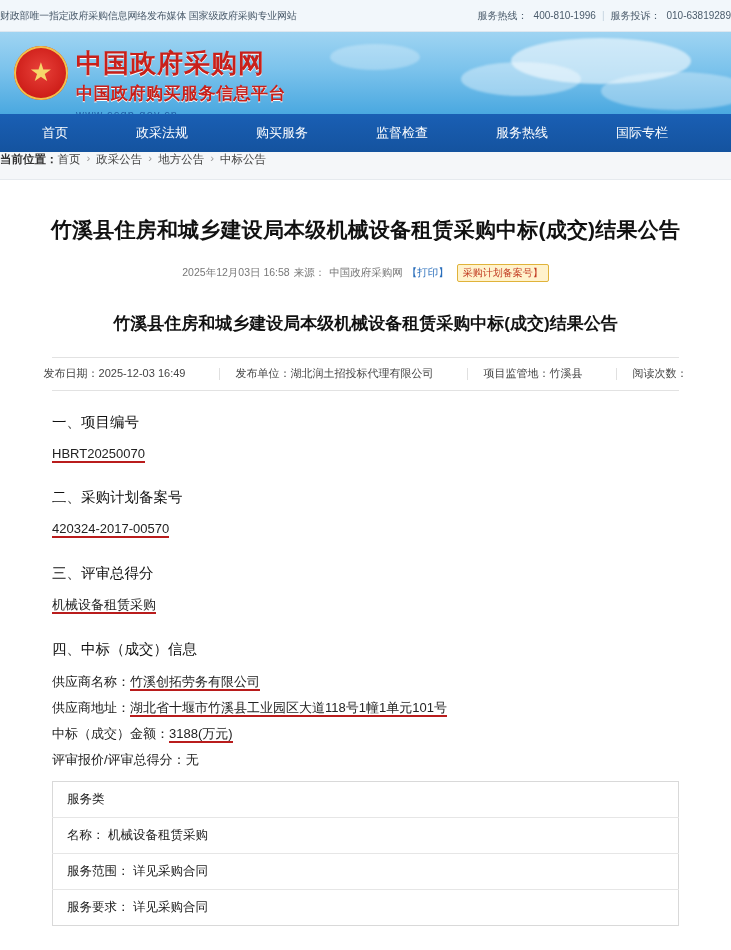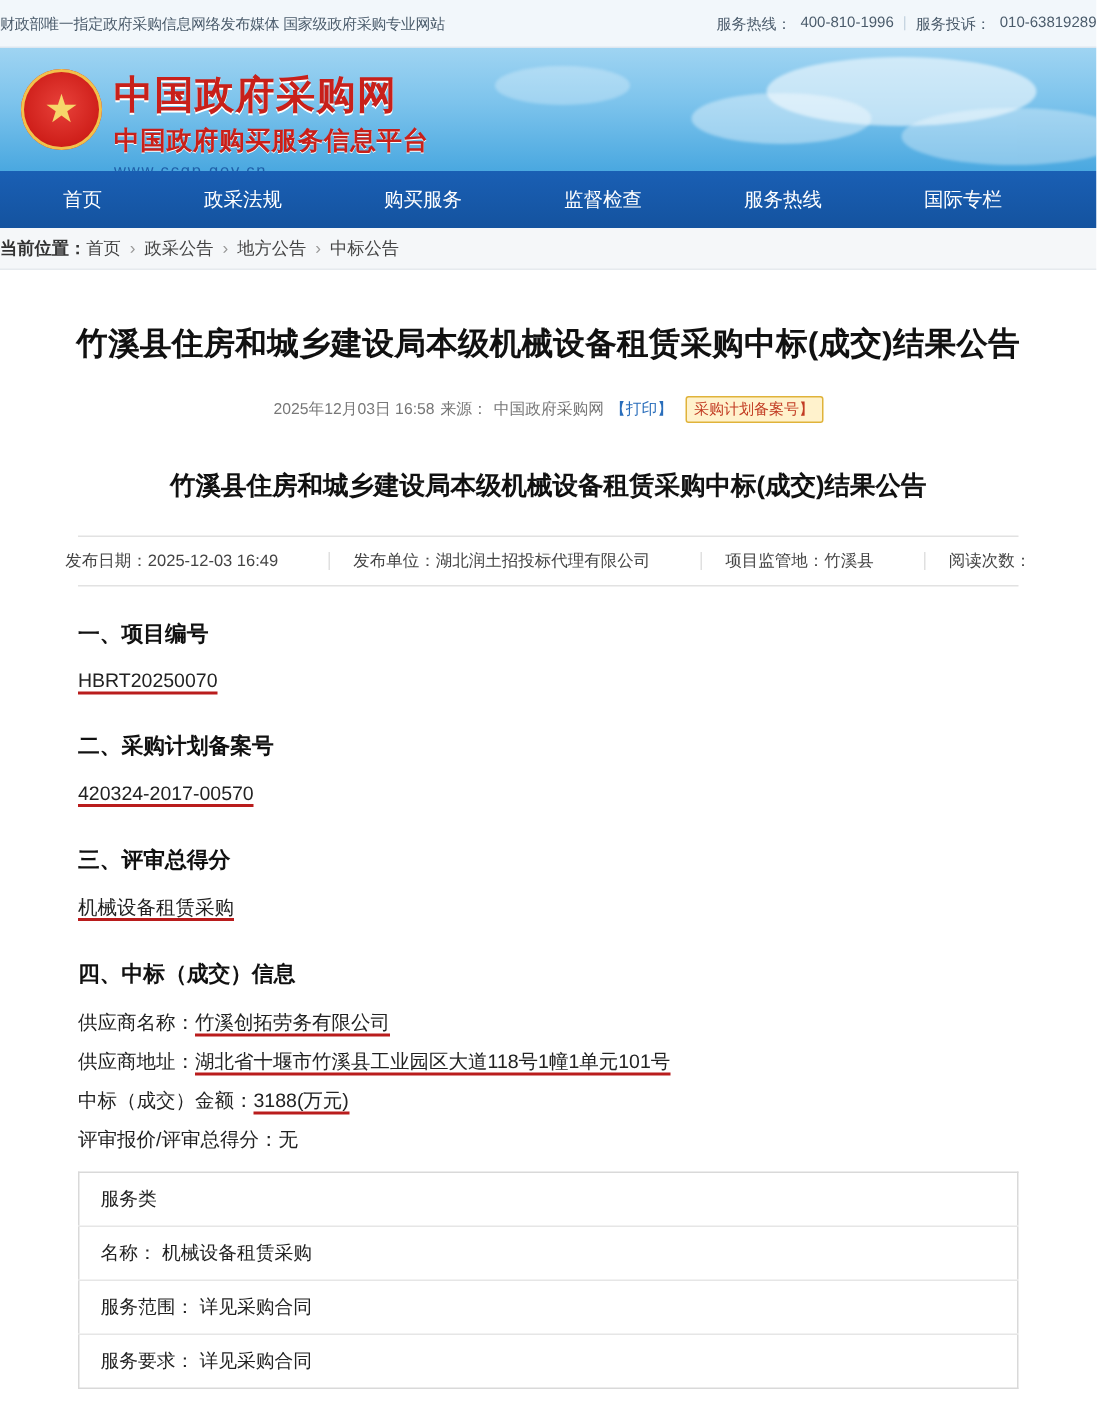--- a/index.html
+++ b/index.html
@@ -110,21 +110,21 @@
     white-space: nowrap;
   }
   .nav a:first-child { padding-left: 22px; }
 
   
   .crumb {
     height: 28px;
     background: #f5f7f9;
     border-bottom: 1px solid #e6eaee;
     display: flex;
-    align-items: center;
+    align-items: flex-start;
     font-size: 11.5px;
     color: #444;
     padding-left: 0px;
     white-space: nowrap;
   }
   .crumb .lbl { font-weight: bold; color: #333; }
   .crumb .sp { color: #999; padding: 0 6px; }
   .crumb a { color: #444; text-decoration: none; }
 
   
@@ -198,21 +198,21 @@
     width: 1px;
     background: #e0e0e0;
   }
   .info-strip .k { color: #444; }
   .info-strip .v { color: #444; }
 
   
   .sec { margin-top: 22px; }
   .sec h3 {
     font-size: 14.5px;
-    font-weight: bold;
+    font-weight: normal;
     color: #111;
     margin-bottom: 10px;
   }
   .sec p {
     font-size: 13px;
     color: #222;
     line-height: 1.9;
   }
   .ul-link { border-bottom: 2px solid #b91c1c; }
   .row { font-size: 13px; color: #222; line-height: 2.0; }

